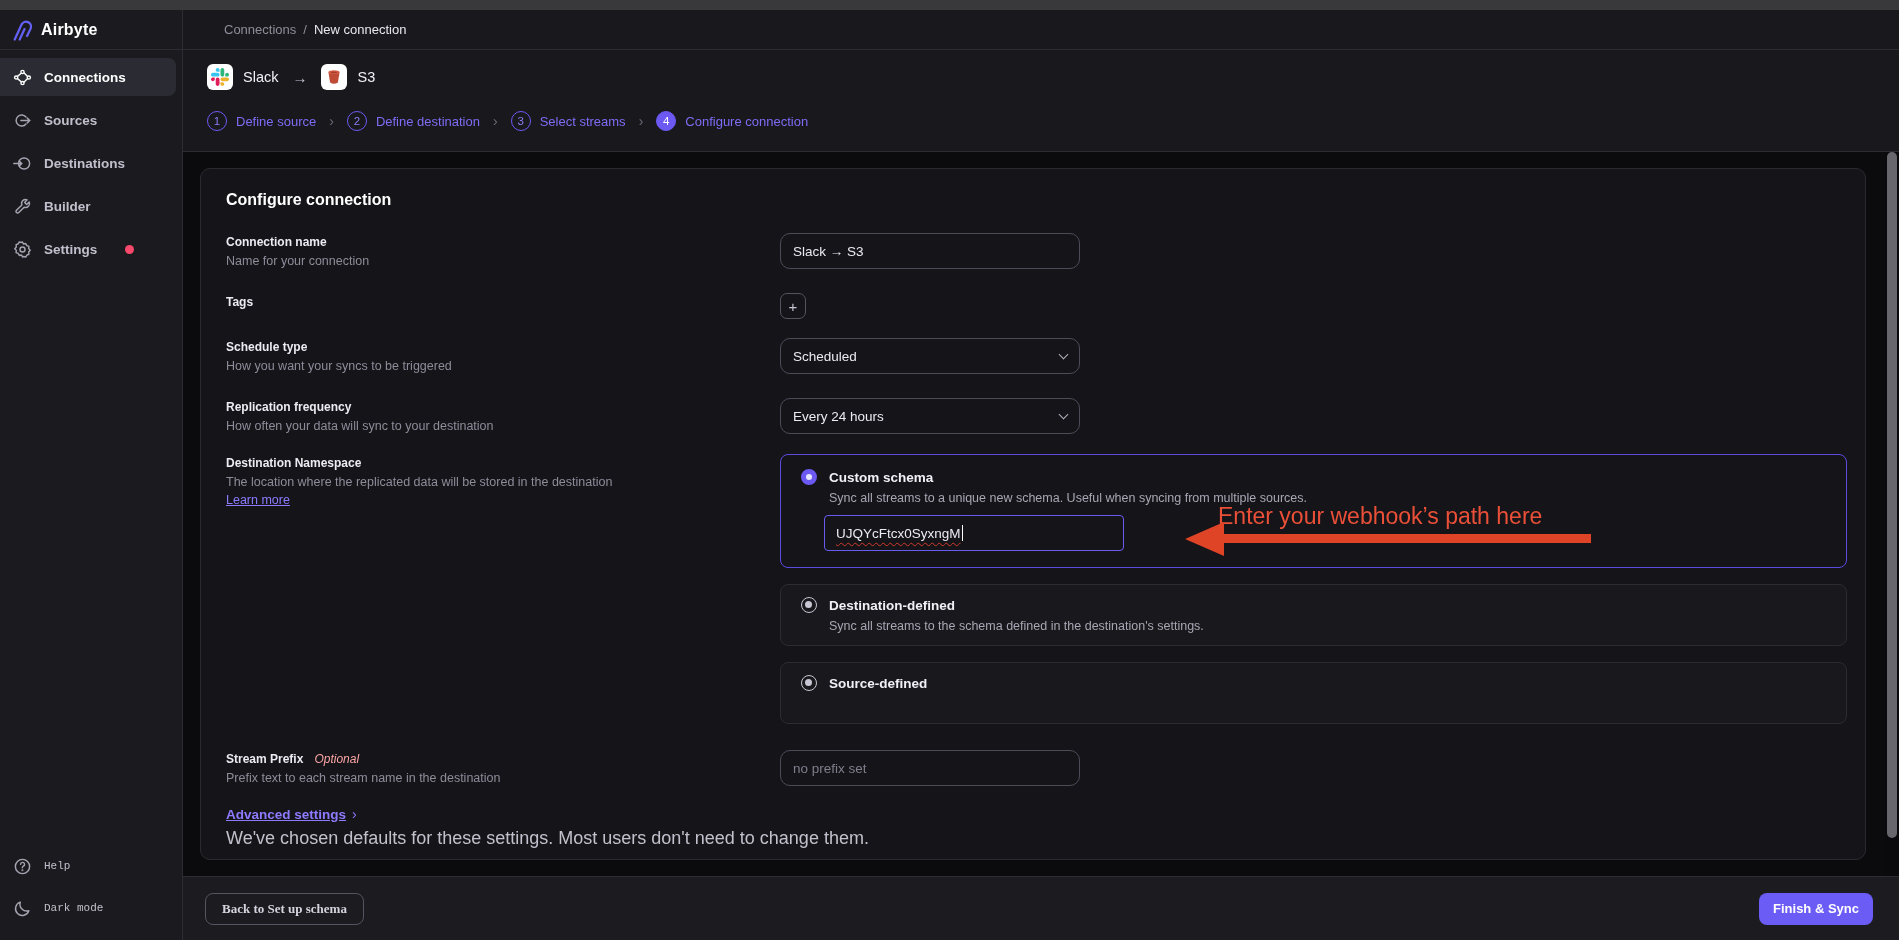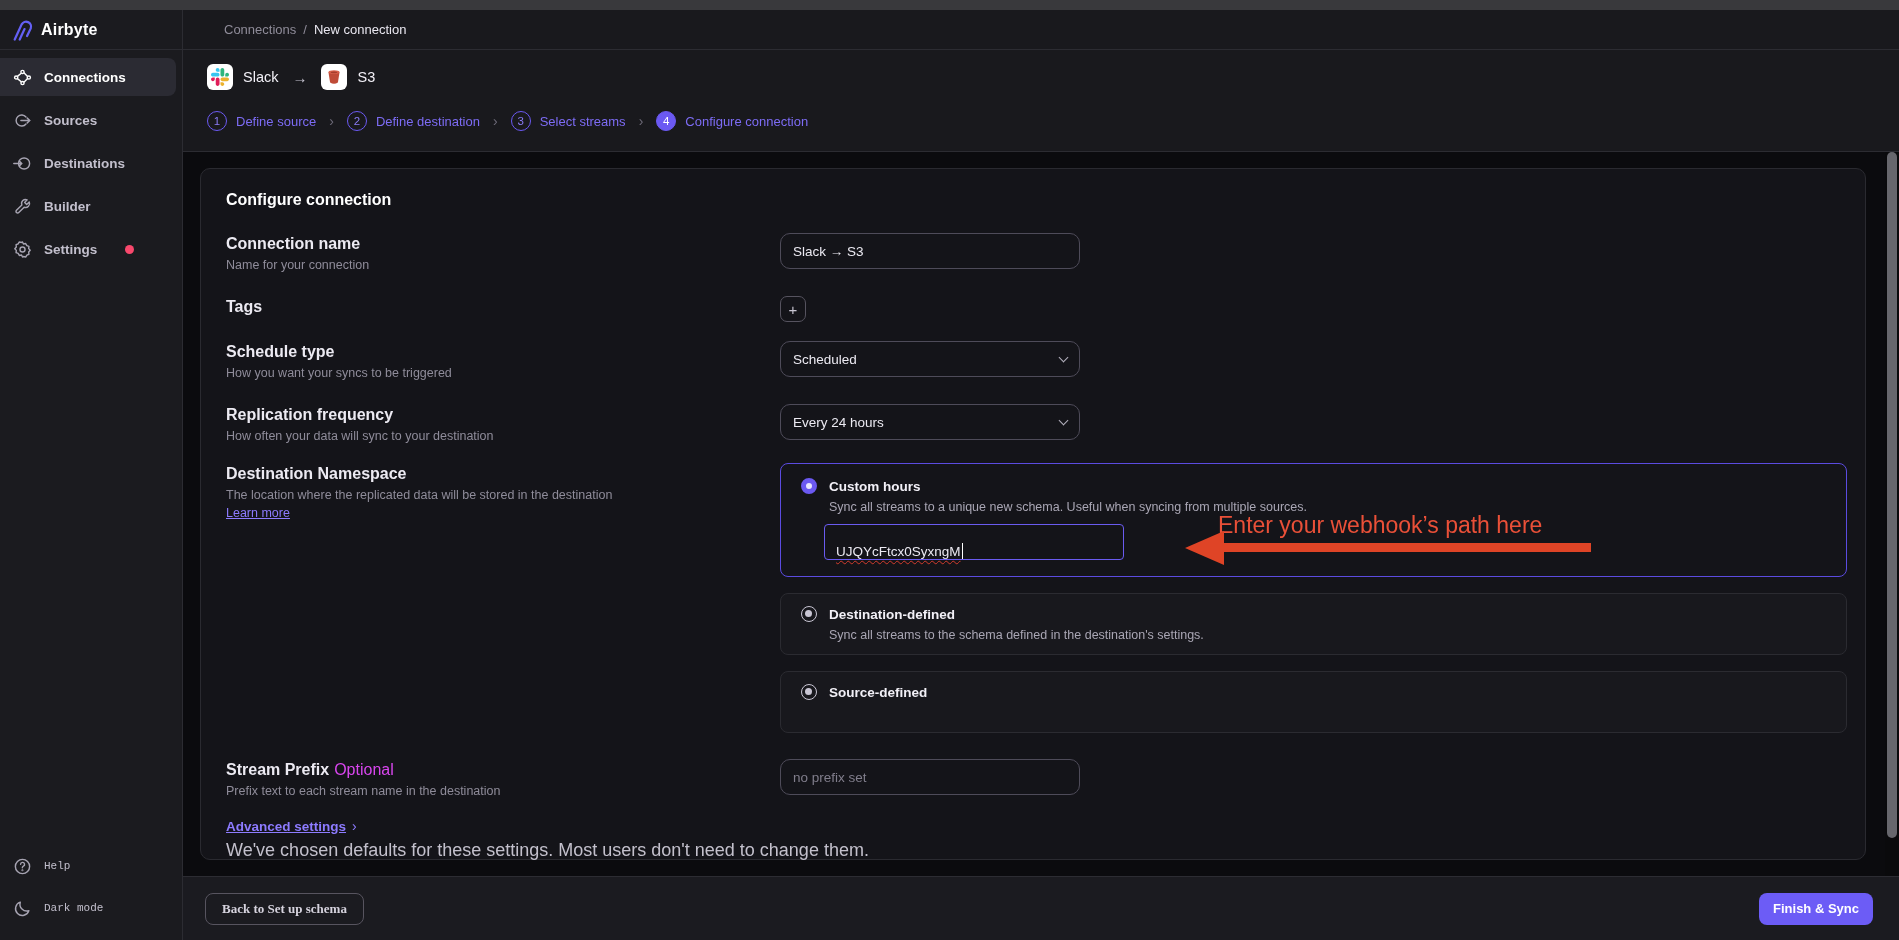--- a/index.html
+++ b/index.html
@@ -43,22 +43,22 @@
   .step.filled .step-circle { background:#6b59f2; border-color:#6b59f2; color:#ffffff; }
   .step-sep { color:#6d6a78; font-size:14px; margin:0 13px; }
 
   
   .content { flex:1; background:#0b0b0e; position:relative; overflow:hidden; }
   .card { margin:16px 0 0 17px; width:1666px; height:692px; background:#141419; border:1px solid #2a2a30; border-radius:10px; padding:22px 20px 0 25px; }
   .card-title { font-size:16px; font-weight:bold; color:#ffffff; margin-bottom:24px; }
 
   .form-row { display:flex; align-items:flex-start; }
   .row-label { width:554px; flex-shrink:0; padding-top:2px; }
-  .lbl { font-size:16px; font-weight:bold; color:#eceaf2; }
-  .lbl .optional { font-weight:normal; color:#d946ef; margin-left:5px; }
+  .lbl { font-size:12px; font-weight:bold; color:#eceaf2; }
+  .lbl .optional { font-weight:normal; font-style:italic; color:#fca5a5; margin-left:11px; }
   .sub { margin-top:5px; font-size:12.5px; color:#8f8c9a; }
   .link { color:#8d7bff; text-decoration:underline; cursor:pointer; }
   .learn-more { display:inline-block; margin-top:4px; font-size:12.5px; }
 
   .text-input, .select {
     width:300px; height:36px; border:1px solid #4e4b59; border-radius:10px; background:transparent;
     color:#eceaf2; font-size:13.5px; padding:0 12px; font-family:inherit; outline:none;
   }
   .text-input::placeholder { color:#817e8c; }
   .select { display:flex; align-items:center; justify-content:space-between; cursor:pointer; }
@@ -76,21 +76,21 @@
   .opt-head { display:flex; align-items:center; gap:12px; margin:14px 0 0 20px; }
   .ns-option.plain .opt-head { margin-top:12px; }
   .opt-title { font-size:13.5px; font-weight:bold; color:#f2f0f7; }
   .opt-desc { margin:6px 0 0 48px; font-size:12.5px; color:#a9a6b4; }
   .radio { width:16px; height:16px; border-radius:50%; flex-shrink:0; }
   .radio.checked { border:5px solid #6b59f2; background:#e9e7ff; }
   .radio.unchecked { border:1.5px solid #c9c6d4; position:relative; }
   .radio.unchecked::after { content:""; position:absolute; left:3px; top:3px; width:7px; height:7px; border-radius:50%; background:#c9c6d4; }
 
   .custom-input { margin:10px 0 0 43px; width:300px; height:36px; border:1.5px solid #6a5bf0; border-radius:4px;
-                  display:flex; align-items:flex-end; padding:0 11px; cursor:text; }
+                  display:flex; align-items:center; padding:0 11px; cursor:text; }
   .squiggle { font-size:13.5px; color:#eceaf2; text-decoration-line:underline; text-decoration-style:wavy;
               text-decoration-color:#d23b2b; text-decoration-thickness:1px; text-underline-offset:4px; }
   .caret-bar { display:inline-block; width:1.5px; height:16px; background:#ffffff; margin-left:1px; }
 
   
   .ann-text { position:absolute; left:437px; top:48px; font-size:23px; color:#ea5038; white-space:nowrap; pointer-events:none; }
   .ann-head { position:absolute; left:404px; top:67px; width:0; height:0; border-top:17px solid transparent; border-bottom:17px solid transparent; border-right:39px solid #df4426; pointer-events:none; }
   .ann-bar { position:absolute; left:440px; top:79px; width:370px; height:9px; background:#df4426; pointer-events:none; }
 
   .adv-row { display:flex; align-items:center; gap:6px; }
@@ -281,21 +281,21 @@
         <div class="form-row mb26">
           <div class="row-label">
             <div class="lbl">Destination Namespace</div>
             <div class="sub">The location where the replicated data will be stored in the destination</div>
             <span class="link learn-more">Learn more</span>
           </div>
           <div class="ns-col">
             <div class="ns-option custom mb16">
               <div class="opt-head">
                 <span class="radio checked"></span>
-                <span class="opt-title">Custom hours</span>
+                <span class="opt-title">Custom schema</span>
               </div>
               <div class="opt-desc">Sync all streams to a unique new schema. Useful when syncing from multiple sources.</div>
               <div class="custom-input">
                 <span class="squiggle">UJQYcFtcx0SyxngM</span>
                   <span class="caret-bar"></span>
               </div>
               <div class="ann-text">Enter your webhook’s path here</div>
               <div class="ann-head"></div>
               <div class="ann-bar"></div>
             </div>

